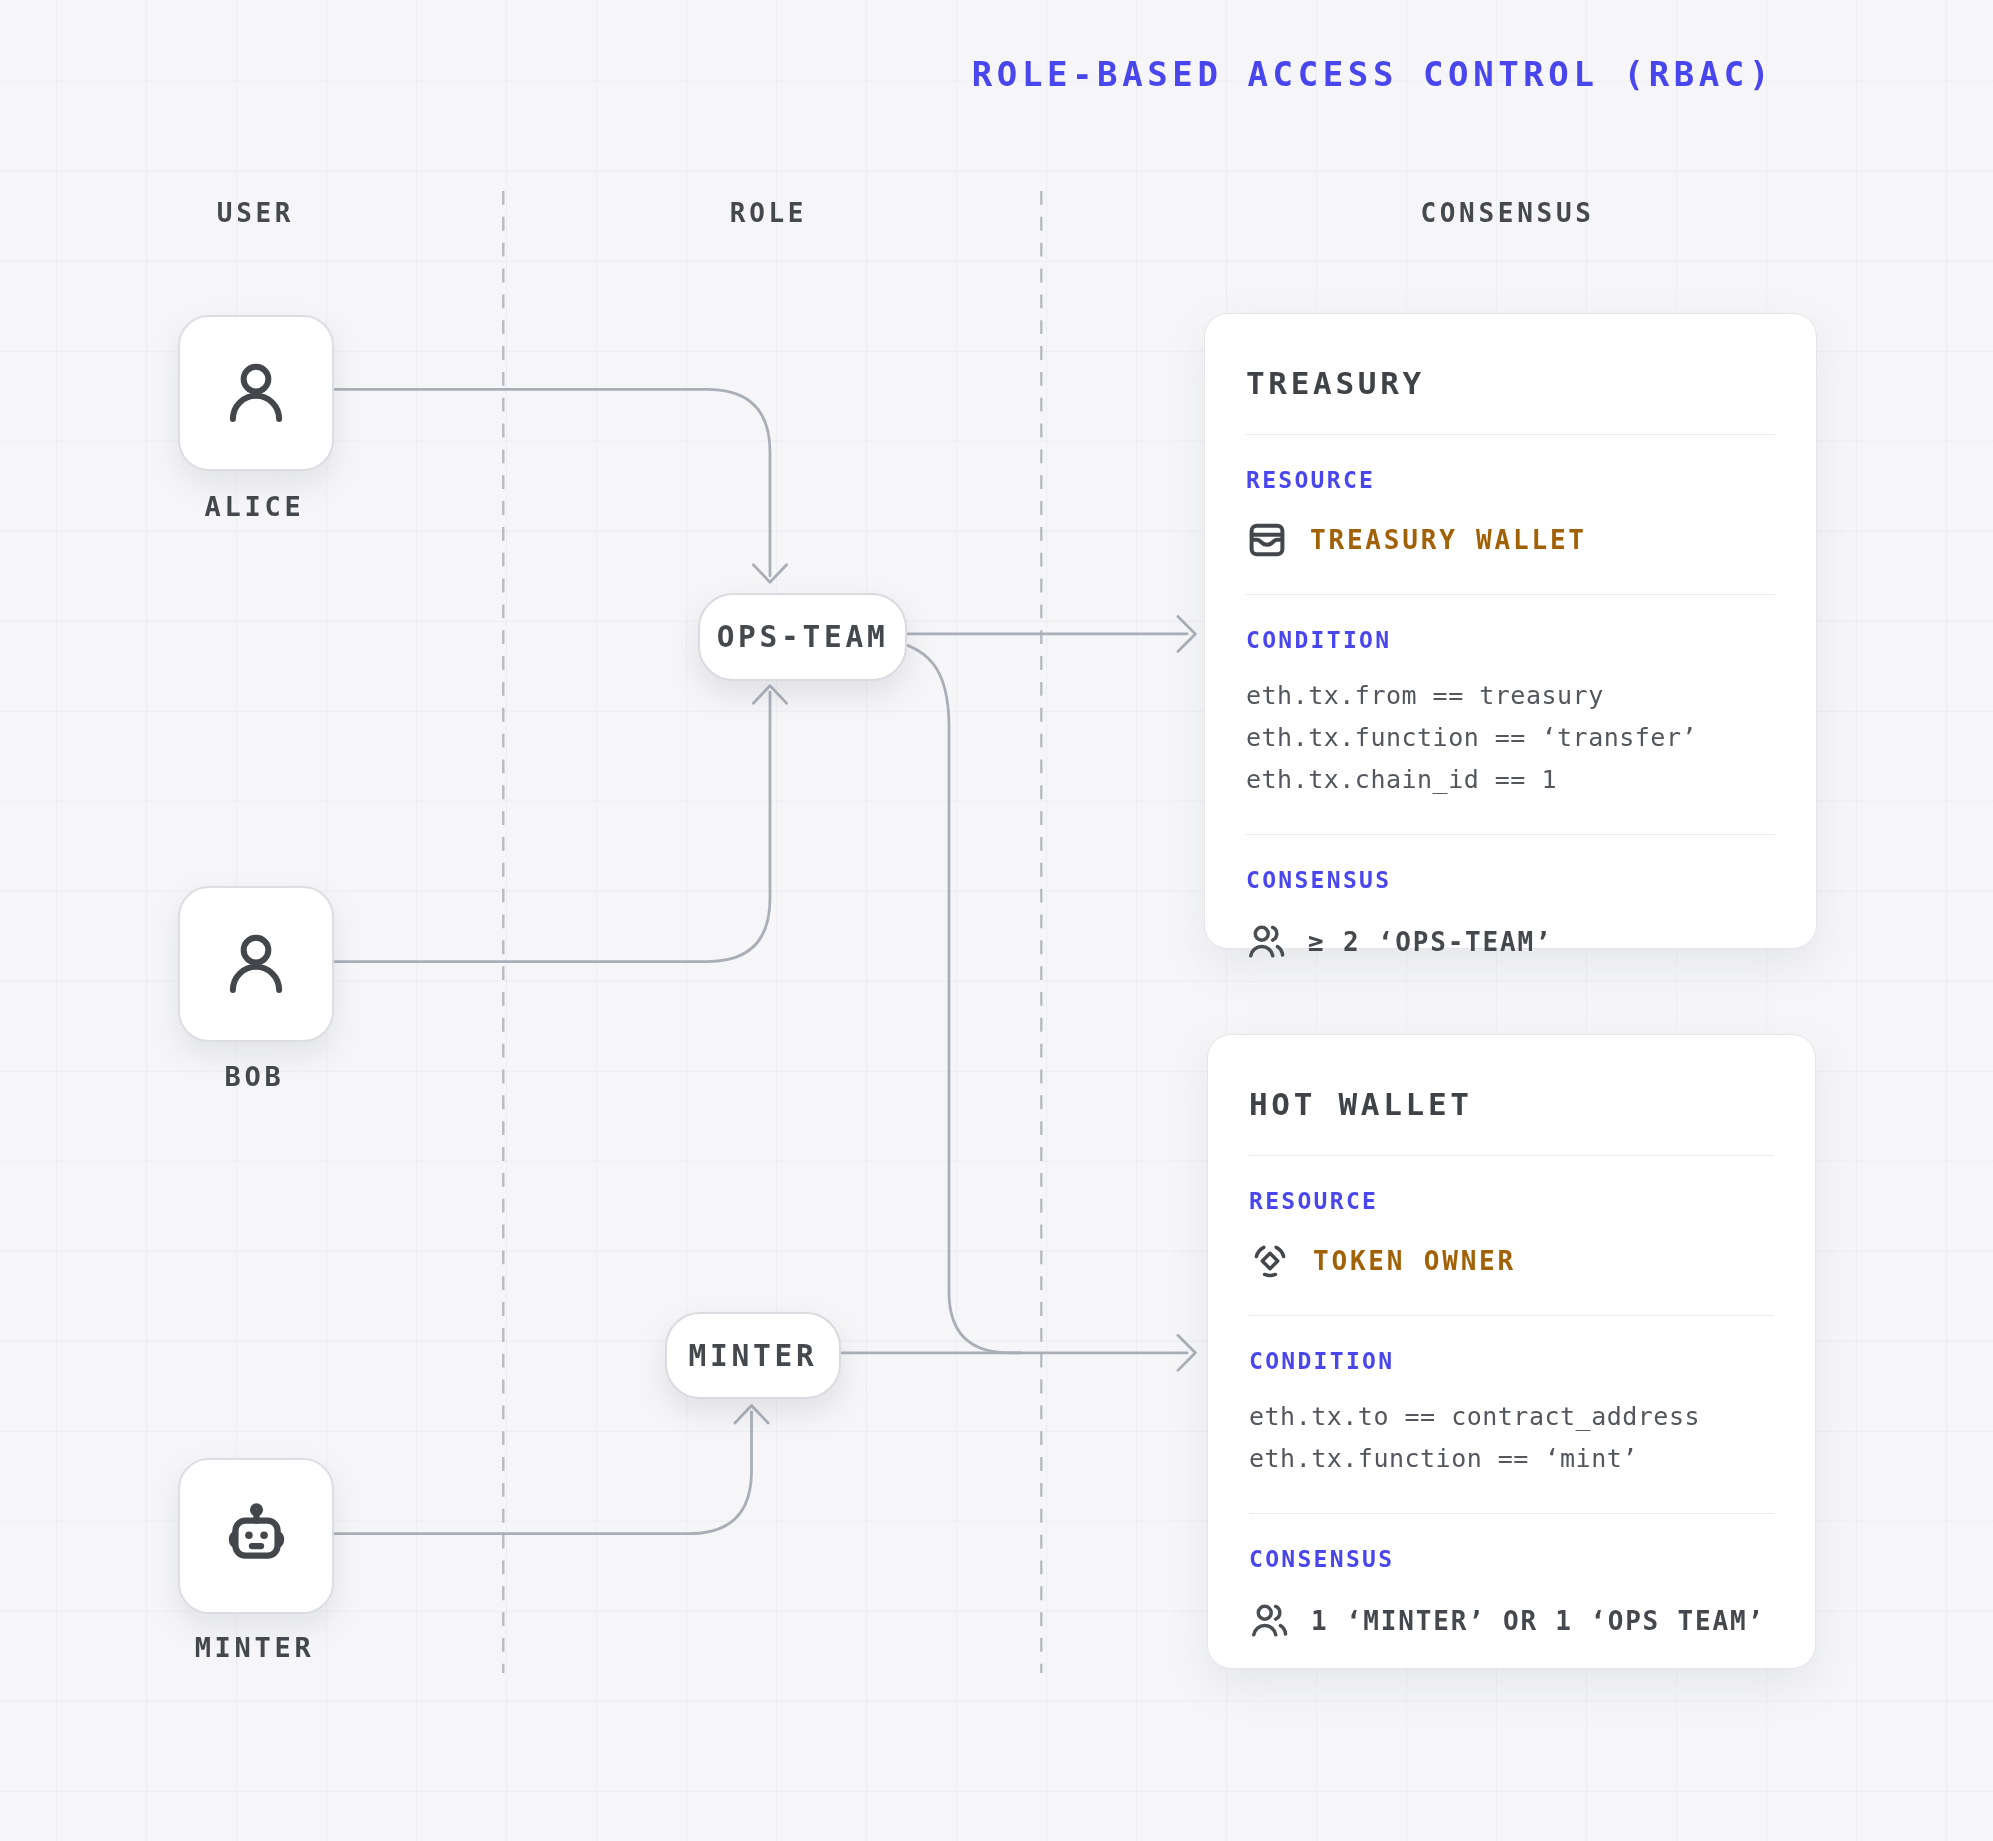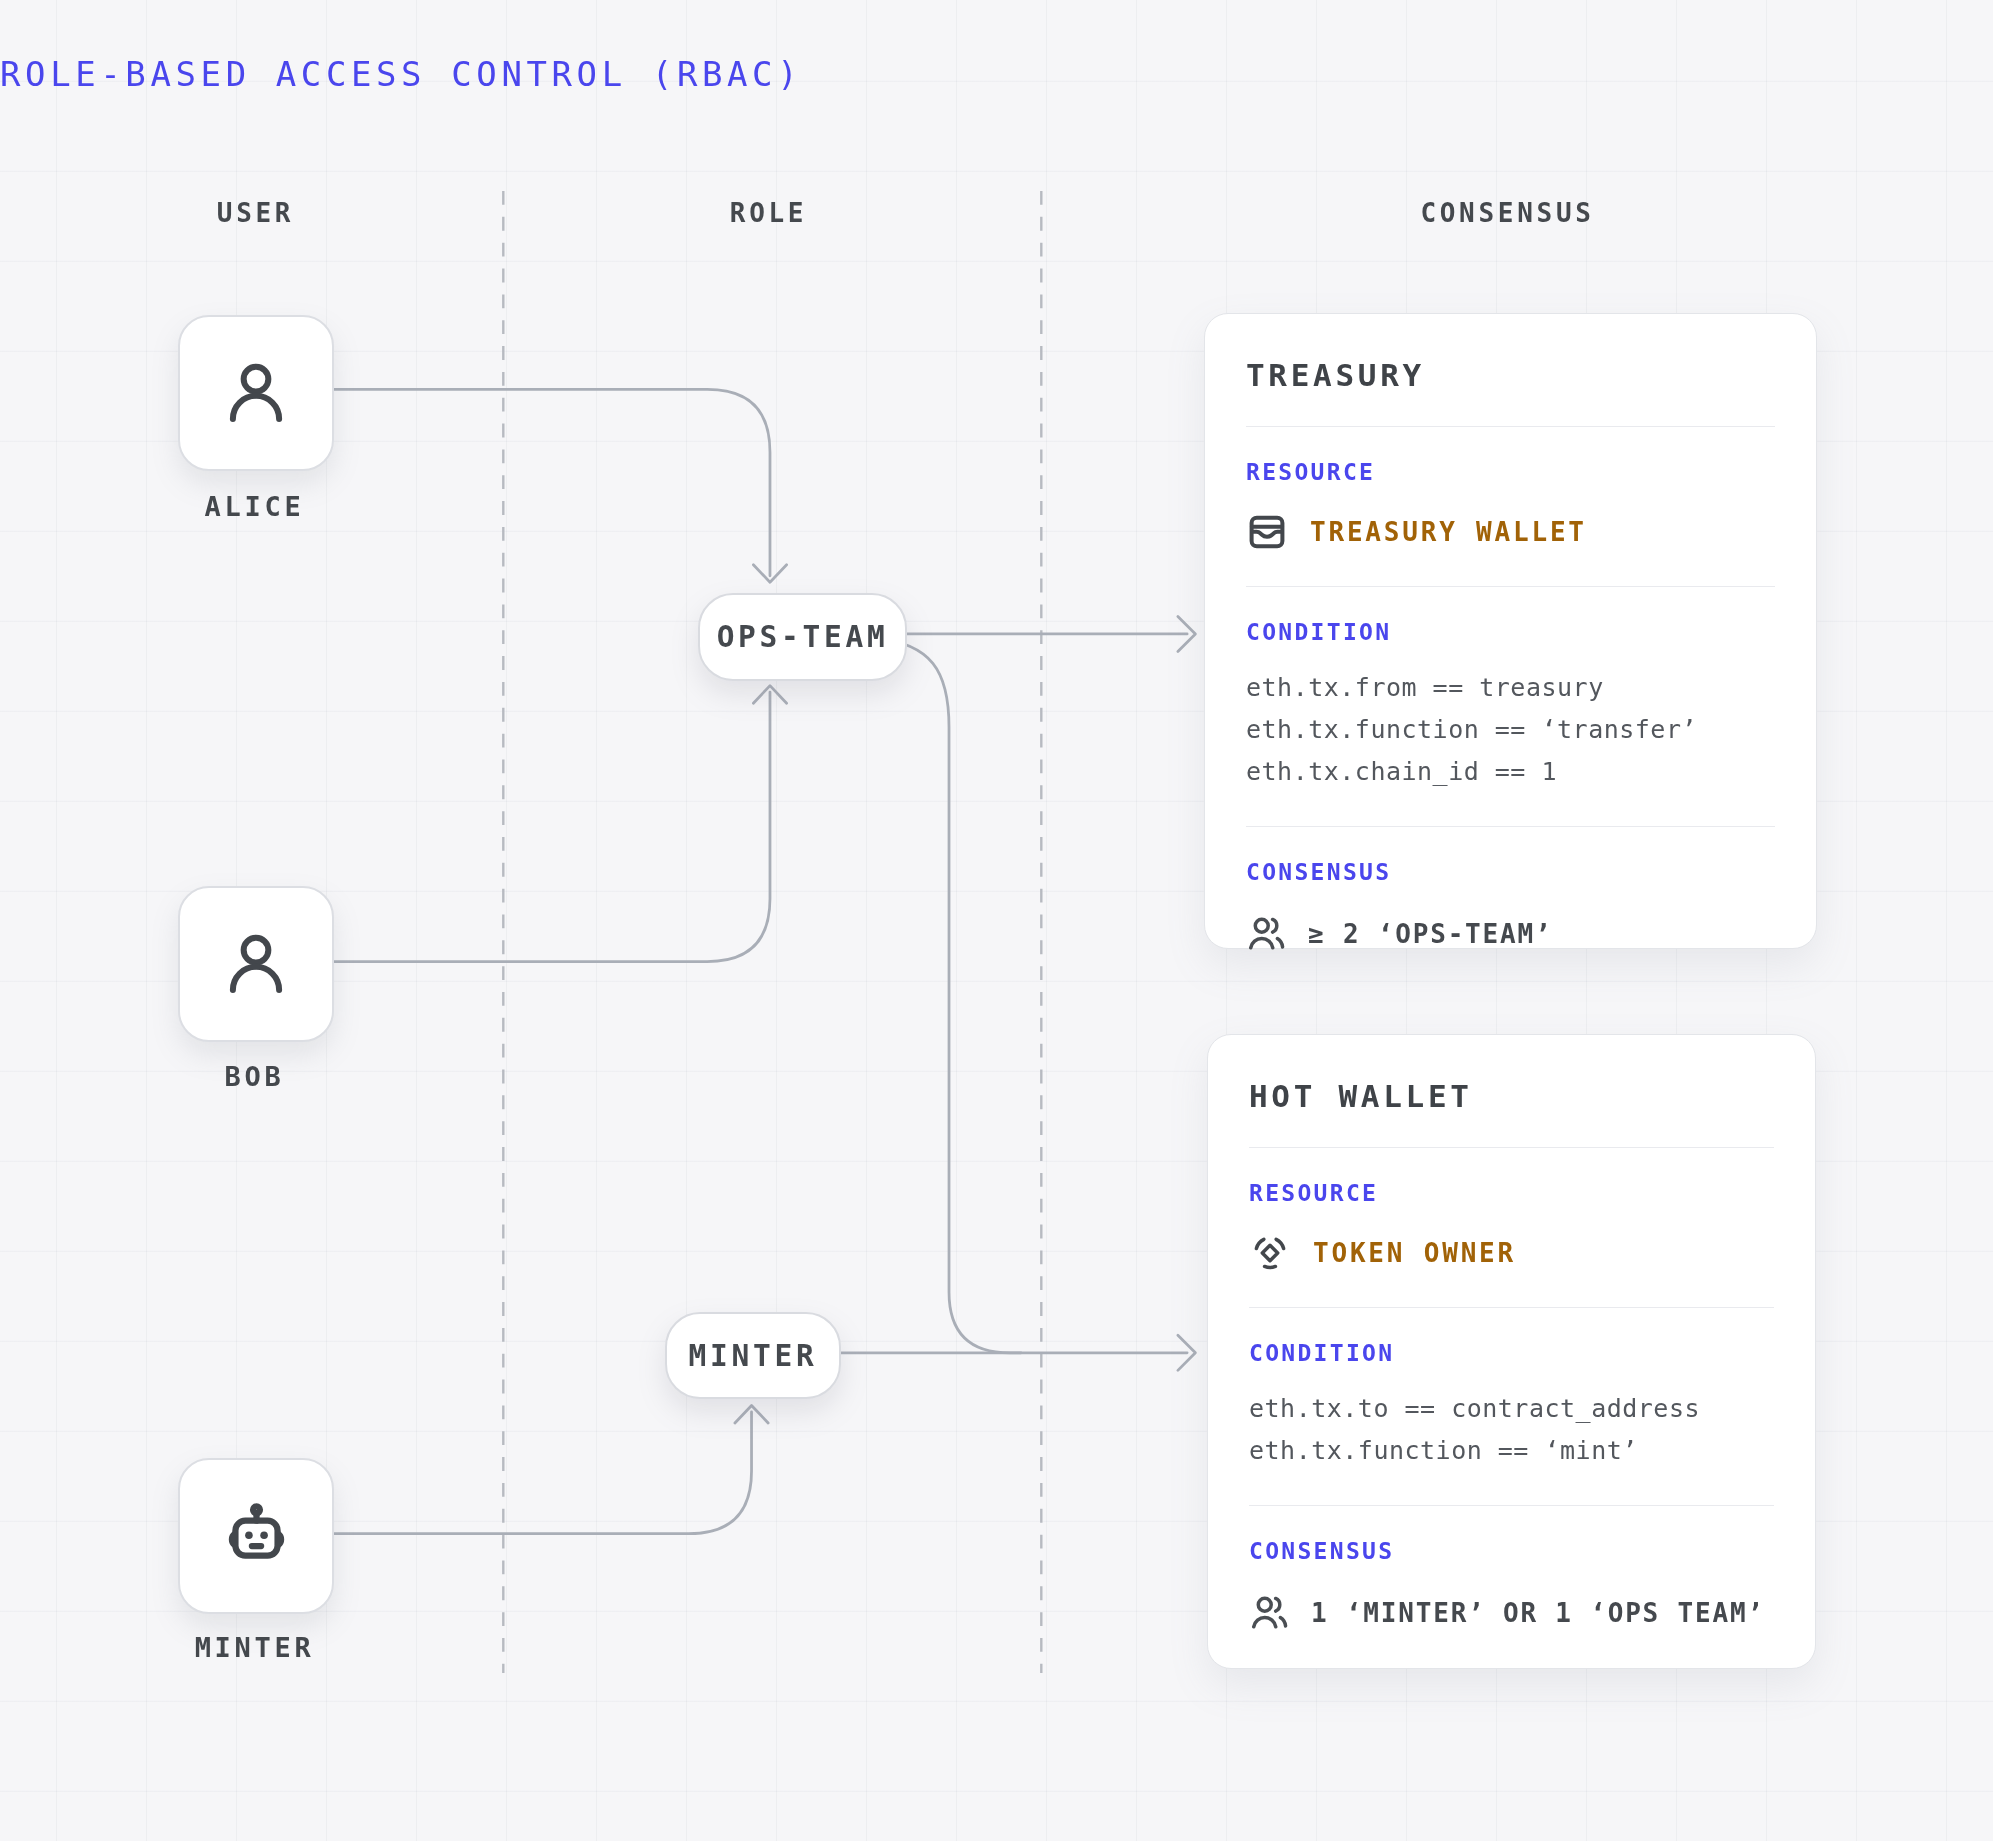--- a/index.html
+++ b/index.html
@@ -13,22 +13,22 @@
     position:absolute;inset:0;
     background-color:#f6f6f8;
     background-image:
       linear-gradient(to right, rgba(99,105,125,.06) 1.4px, transparent 1.4px),
       linear-gradient(to bottom, rgba(99,105,125,.06) 1.4px, transparent 1.4px);
     background-size:90px 90px;
     background-position:-34px -9.2px;
   }
   .wires{position:absolute;left:0;top:0;z-index:1;}
   .title{
-    position:absolute;left:0;top:54px;width:1774px;text-align:left;
-    font-size:34px;font-weight:normal;letter-spacing:4.6px;color:#4a46ed;z-index:3;
+    position:absolute;left:0;top:54px;width:1774px;text-align:right;
+    font-size:34px;font-weight:bold;letter-spacing:4.6px;color:#4a46ed;z-index:3;
   }
   .col-header{
     position:absolute;top:198px;text-align:center;
     font-size:26px;font-weight:bold;letter-spacing:3.7px;color:#45494e;z-index:3;
   }
   .ucard{
     position:absolute;left:178px;width:152px;height:152px;
     background:#fff;border:2.3px solid #dcdee3;border-radius:31px;
     display:flex;align-items:center;justify-content:center;
     box-shadow:0 13px 28px rgba(125,130,145,.16);z-index:3;color:#43474c;
@@ -41,21 +41,21 @@
     position:absolute;background:#fff;border:2.3px solid #d9dbe0;border-radius:35px;
     display:flex;align-items:center;justify-content:center;
     font-size:29.5px;font-weight:bold;letter-spacing:3.7px;color:#45494e;
     box-shadow:0 13px 28px rgba(125,130,145,.18);z-index:3;
   }
   .pcard{
     position:absolute;width:613px;background:#fff;border:1.8px solid #e3e5e9;border-radius:24px;
     box-shadow:0 16.6px 39px rgba(130,136,152,.13);z-index:3;
     padding:42px 41px 41px 41px;box-sizing:border-box;
   }
-  .pcard .ptitle{font-size:31px;font-weight:bold;letter-spacing:3.7px;color:#3f4348;margin-top:1px;}
+  .pcard .ptitle{font-size:31px;font-weight:bold;letter-spacing:3.7px;color:#3f4348;margin-top:9px;}
   .pcard hr{border:none;border-top:1.8px solid #e9eaee;margin:33px 0 0 0;}
   .pcard .sec{font-size:23px;font-weight:bold;letter-spacing:2.3px;color:#4a46ed;margin-top:32px;}
   .pcard .resrow{display:flex;align-items:center;gap:22px;margin-top:26px;color:#43474c;}
   .pcard .resname{font-size:26px;font-weight:bold;letter-spacing:2.8px;color:#a16207;}
   .pcard .code{margin-top:22px;}
   .pcard .code div{font-size:25px;letter-spacing:0.5px;color:#53575d;line-height:42px;}
   .pcard .consrow{display:flex;align-items:center;gap:20px;margin-top:28px;color:#4a4e53;}
   .pcard .constext{font-size:26px;font-weight:bold;letter-spacing:1.8px;color:#45494e;}
   .icon{flex:0 0 auto;display:block;}
 </style>

